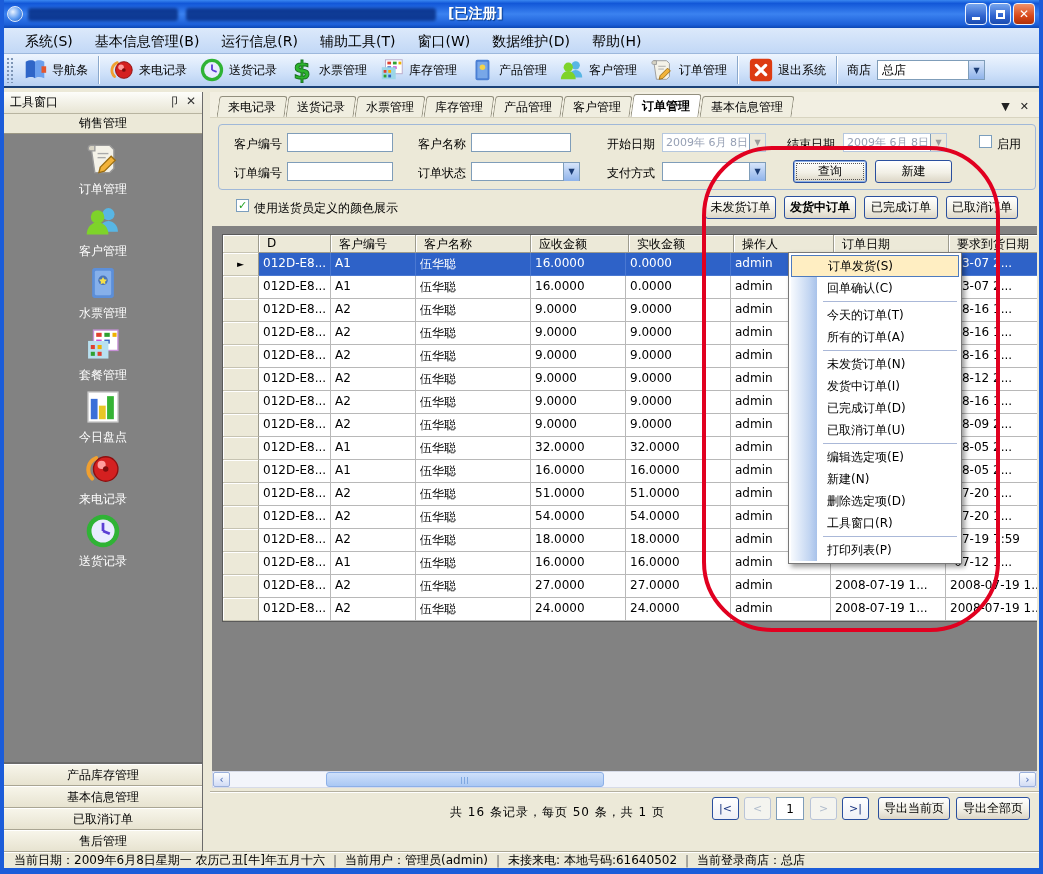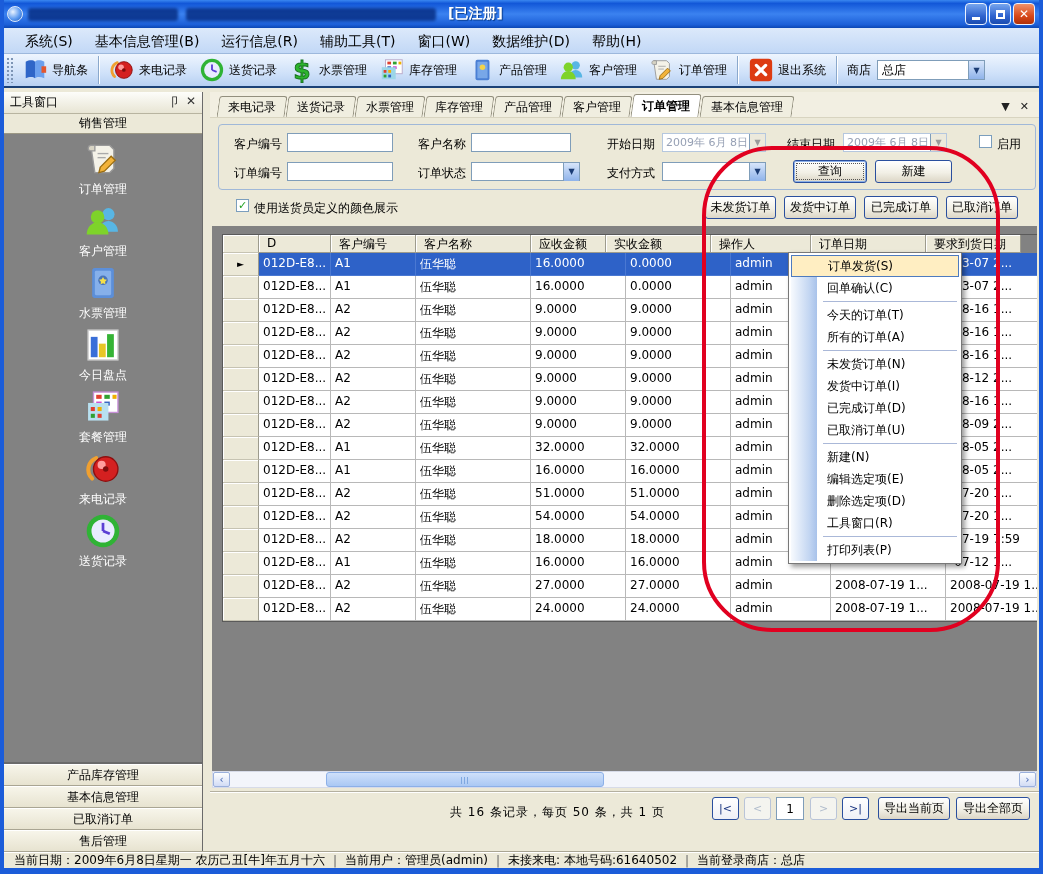--- a/index.html
+++ b/index.html
@@ -326,49 +326,49 @@
               <rect x="8" y="5" width="12" height="18" rx="1" fill="#86b0ea"></rect>
               <circle cx="14" cy="12" r="3.5" fill="#4a74b8"></circle>
               <path d="M14 9.5l.9 1.8 2 .3-1.4 1.4.3 2-1.8-.9-1.8.9.3-2-1.4-1.4 2-.3z" fill="#f5e04a"></path>
             </svg>
           </span>
           <span>水票管理</span>
         </div>
         <div class="sbitem">
           <span class="ic" style="width: 38px; height: 38px;">
             <svg viewBox="0 0 28 28">
-              <rect x="3" y="3" width="22" height="22" fill="#fff" stroke="#ccc"></rect>
-              <rect x="5" y="8" width="5" height="15" fill="#3a6fd8"></rect>
-              <rect x="11" y="13" width="5" height="10" fill="#e8c626"></rect>
-              <rect x="17" y="6" width="5" height="17" fill="#35b335"></rect>
-            </svg>
-          </span>
-          <span>今日盘点</span>
-        </div>
-        <div class="sbitem">
-          <span class="ic" style="width: 38px; height: 38px;">
-            <svg viewBox="0 0 28 28">
               <rect x="7" y="3" width="18" height="15" fill="#fff" stroke="#c890d8"></rect>
               <rect x="9" y="5" width="4" height="3" fill="#e04030"></rect>
               <rect x="15" y="5" width="4" height="3" fill="#30a030"></rect>
               <rect x="21" y="5" width="3" height="3" fill="#f0b000"></rect>
               <rect x="9" y="10" width="4" height="3" fill="#d040d0"></rect>
               <rect x="15" y="10" width="4" height="3" fill="#3060c0"></rect>
               <rect x="3" y="11" width="15" height="13" fill="#b8e0f0"></rect>
               <rect x="5" y="14" width="3" height="3" fill="#e04030"></rect>
               <rect x="10" y="14" width="3" height="3" fill="#f0b000"></rect>
               <rect x="5" y="19" width="3" height="3" fill="#30a030"></rect>
               <rect x="10" y="19" width="3" height="3" fill="#e04030"></rect>
             </svg>
           </span>
           <span>套餐管理</span>
         </div>
         <div class="sbitem">
           <span class="ic" style="width: 38px; height: 38px;">
             <svg viewBox="0 0 28 28">
+              <rect x="3" y="3" width="22" height="22" fill="#fff" stroke="#ccc"></rect>
+              <rect x="5" y="8" width="5" height="15" fill="#3a6fd8"></rect>
+              <rect x="11" y="13" width="5" height="10" fill="#e8c626"></rect>
+              <rect x="17" y="6" width="5" height="17" fill="#35b335"></rect>
+            </svg>
+          </span>
+          <span>今日盘点</span>
+        </div>
+        <div class="sbitem">
+          <span class="ic" style="width: 38px; height: 38px;">
+            <svg viewBox="0 0 28 28">
               <path d="M6 21a9 9 0 0 1 3-15" stroke="#f0a030" stroke-width="3" fill="none" stroke-linecap="round"></path>
               <circle cx="16" cy="14" r="9" fill="#d42020" stroke="#8d0f0f"></circle>
               <circle cx="13" cy="11" r="3" fill="#ff9d9d"></circle>
               <circle cx="16" cy="14" r="2" fill="#7d0d0d"></circle>
             </svg>
           </span>
           <span>来电记录</span>
         </div>
         <div class="sbitem">
           <span class="ic" style="width: 38px; height: 38px;">
@@ -439,33 +439,33 @@
           <span class="dd-btn">▼</span>
       </div>
       <div class="xp-btn default" style="left:574px;top:35px;width:74px">查询</div>
       <div class="xp-btn" style="left:656px;top:35px;width:77px">新建</div>
     </div>
 
     <span class="cb abs" style="left:26px;top:107px">✓</span>
     <span class="flabel abs" style="left:44px;top:108px">使用送货员定义的颜色展示</span>
     <div id="sfbtns">
         <div class="xp-btn" style="left: 495px; top: 104px; width: 71px;">未发货订单</div>
-        <div class="xp-btn" style="left: 574px; top: 104px; width: 72px;">发货中订单</div>
+        <div class="xp-btn" style="left: 574px; top: 104px; width: 72px; font-weight: bold;">发货中订单</div>
         <div class="xp-btn" style="left: 654px; top: 104px; width: 74px;">已完成订单</div>
         <div class="xp-btn" style="left: 736px; top: 104px; width: 72px;">已取消订单</div>
       </div>
 
     <div id="gridzone" class="abs">
       <div id="gtable">
           <div class="ghead">
             <div class="gsel" style="width: 36px; height: 18px;"></div>
             <div class="hcell" style="width: 72px;">D</div>
             <div class="hcell" style="width: 85px;">客户编号</div>
             <div class="hcell" style="width: 115px;">客户名称</div>
-            <div class="hcell" style="width: 75px;">应收金额</div>
+            <div class="hcell" style="width: 98px;">应收金额</div>
             <div class="hcell" style="width: 105px;">实收金额</div>
             <div class="hcell" style="width: 100px;">操作人</div>
             <div class="hcell" style="width: 115px;">订单日期</div>
             <div class="hcell" style="width: 95px;">要求到货日期</div>
           </div>
           <div class="grow sel">
             <div class="gsel">►</div>
             <div class="gcell" style="width: 72px;">012D-E8...</div>
             <div class="gcell" style="width: 85px;">A1</div>
             <div class="gcell" style="width: 115px;">伍华聪</div>
@@ -681,22 +681,22 @@
         <div class="citem">回单确认(C)</div>
         <div class="csep"></div>
         <div class="citem">今天的订单(T)</div>
         <div class="citem">所有的订单(A)</div>
         <div class="csep"></div>
         <div class="citem">未发货订单(N)</div>
         <div class="citem">发货中订单(I)</div>
         <div class="citem">已完成订单(D)</div>
         <div class="citem">已取消订单(U)</div>
         <div class="csep"></div>
+        <div class="citem">编辑选定项(E)</div>
         <div class="citem">新建(N)</div>
-        <div class="citem">编辑选定项(E)</div>
         <div class="citem">删除选定项(D)</div>
         <div class="citem">工具窗口(R)</div>
         <div class="csep"></div>
         <div class="citem">打印列表(P)</div>
       </div>
   </div>
 
   <div id="red-annotation" class="abs"></div>
 </div>
 

